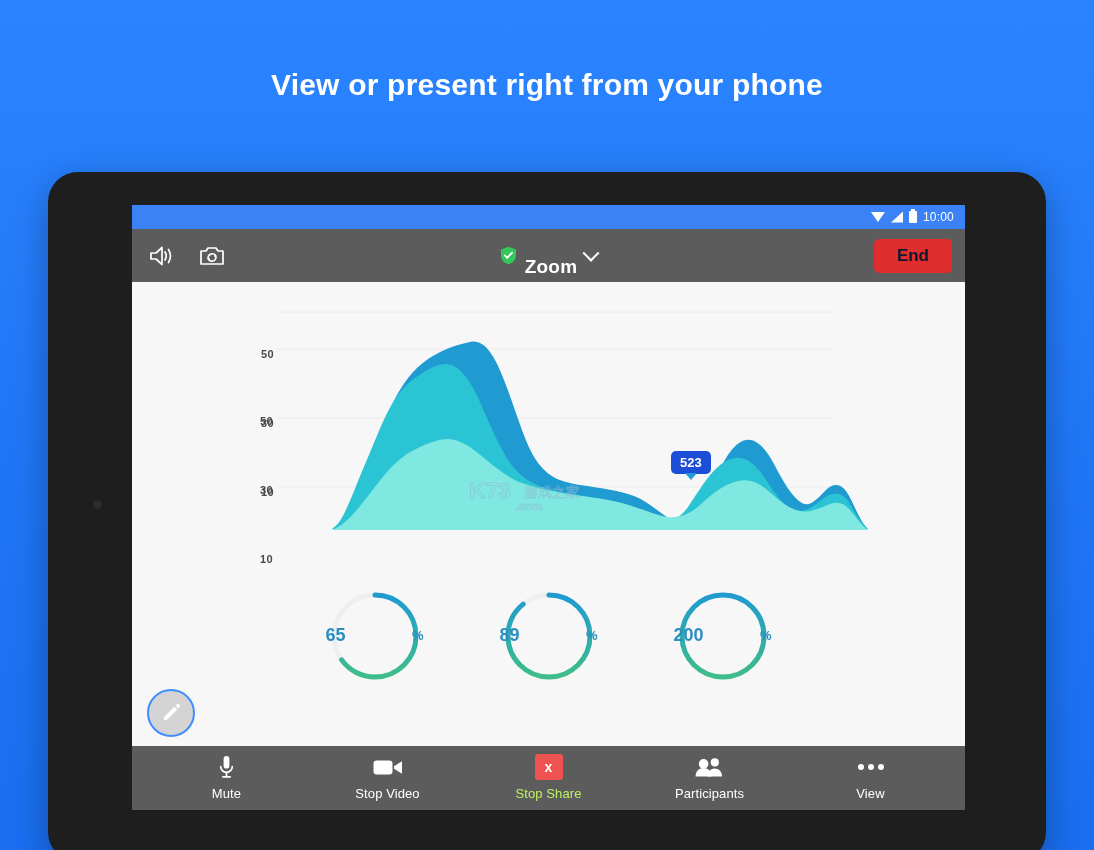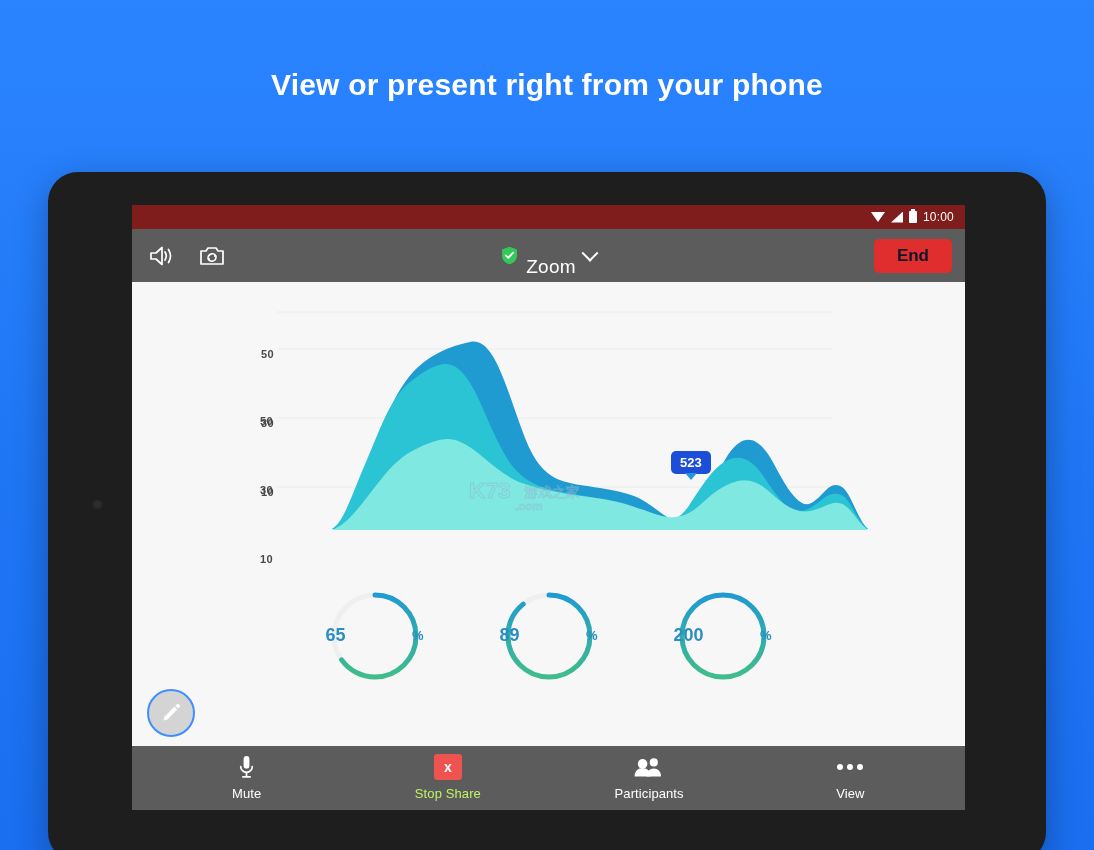--- a/index.html
+++ b/index.html
@@ -59,21 +59,21 @@
     top: 33px;
     width: 833px;
     height: 605px;
     background: #f6f6f6;
     overflow: hidden;
   }
 
   
   .statusbar {
     height: 24px;
-    background: #7f1d1d;
+    background: #3b82f6;
     display: flex;
     align-items: center;
     justify-content: flex-end;
     padding-right: 11px;
     gap: 6px;
   }
   .statusbar .sb-time {
     color: #ffffff;
     font-size: 12px;
     font-weight: 400;
@@ -131,21 +131,21 @@
     pointer-events: none;
   }
   .meeting-name > * { pointer-events: auto; }
   .shield {
     width: 17px; height: 19px;
     display: block;
   }
   .meeting-label {
     color: #ffffff;
     font-size: 19px;
-    font-weight: 400;
+    font-weight: 700;
     letter-spacing: 0.2px;
     margin-top: 23px;
   }
   .chev {
     width: 12px; height: 12px;
     border-right: 2px solid #ffffff;
     border-bottom: 2px solid #ffffff;
     transform: rotate(45deg) translate(-2px,-2px);
     cursor: pointer;
   }
@@ -487,20 +487,29 @@
           <svg width="17" height="24" viewBox="0 0 17 24">
             <rect x="5.6" y="1" width="5.8" height="12.6" rx="2.9" fill="#fff"></rect>
             <path d="M2.7 11.5 A5.8 5.8 0 0 0 14.3 11.5" fill="none" stroke="#fff" stroke-width="1.7" stroke-linecap="round"></path>
             <line x1="8.5" y1="17.3" x2="8.5" y2="21.2" stroke="#fff" stroke-width="1.7"></line>
             <line x1="4.8" y1="21.8" x2="12.2" y2="21.8" stroke="#fff" stroke-width="1.7" stroke-linecap="round"></line>
           </svg>
         </div>
         <span class="tb-label">Mute</span>
       </div>
 
+      <div class="tb-item">
+        <div class="tb-icon">
+          <svg width="30" height="19" viewBox="0 0 30 19">
+            <rect x="0.5" y="2.5" width="19" height="14" rx="3.2" fill="#fff"></rect>
+            <path d="M21 8.2 L29 3.2 V15.8 L21 10.8 Z" fill="#fff"></path>
+          </svg>
+        </div>
+        <span class="tb-label">Stop Video</span>
+      </div>
 
       <div class="tb-item">
         <div class="tb-icon">
           <div class="stop-share-box">x</div>
         </div>
         <span class="tb-label danger">Stop Share</span>
       </div>
 
       <div class="tb-item">
         <div class="tb-icon">

